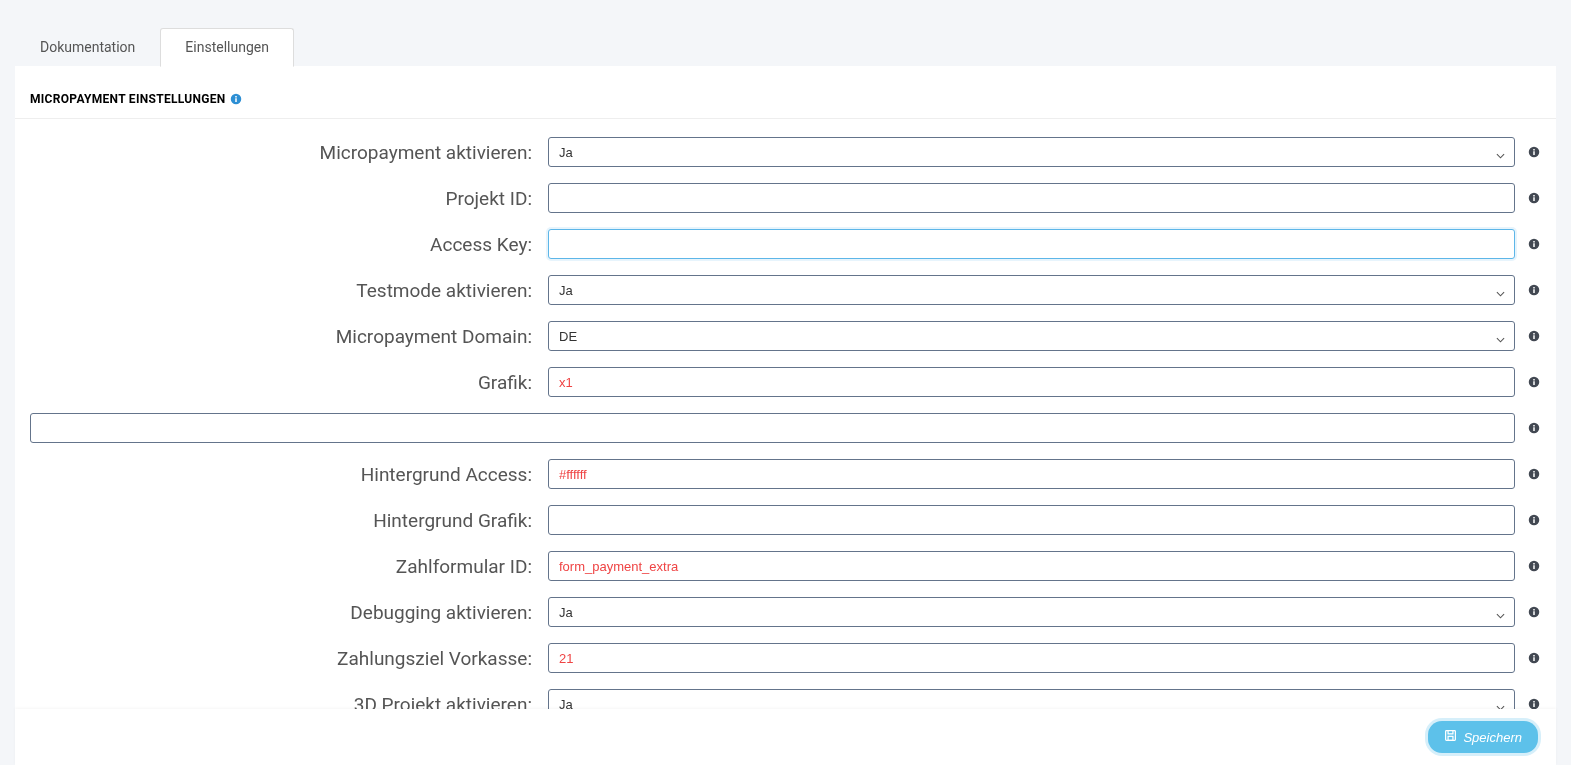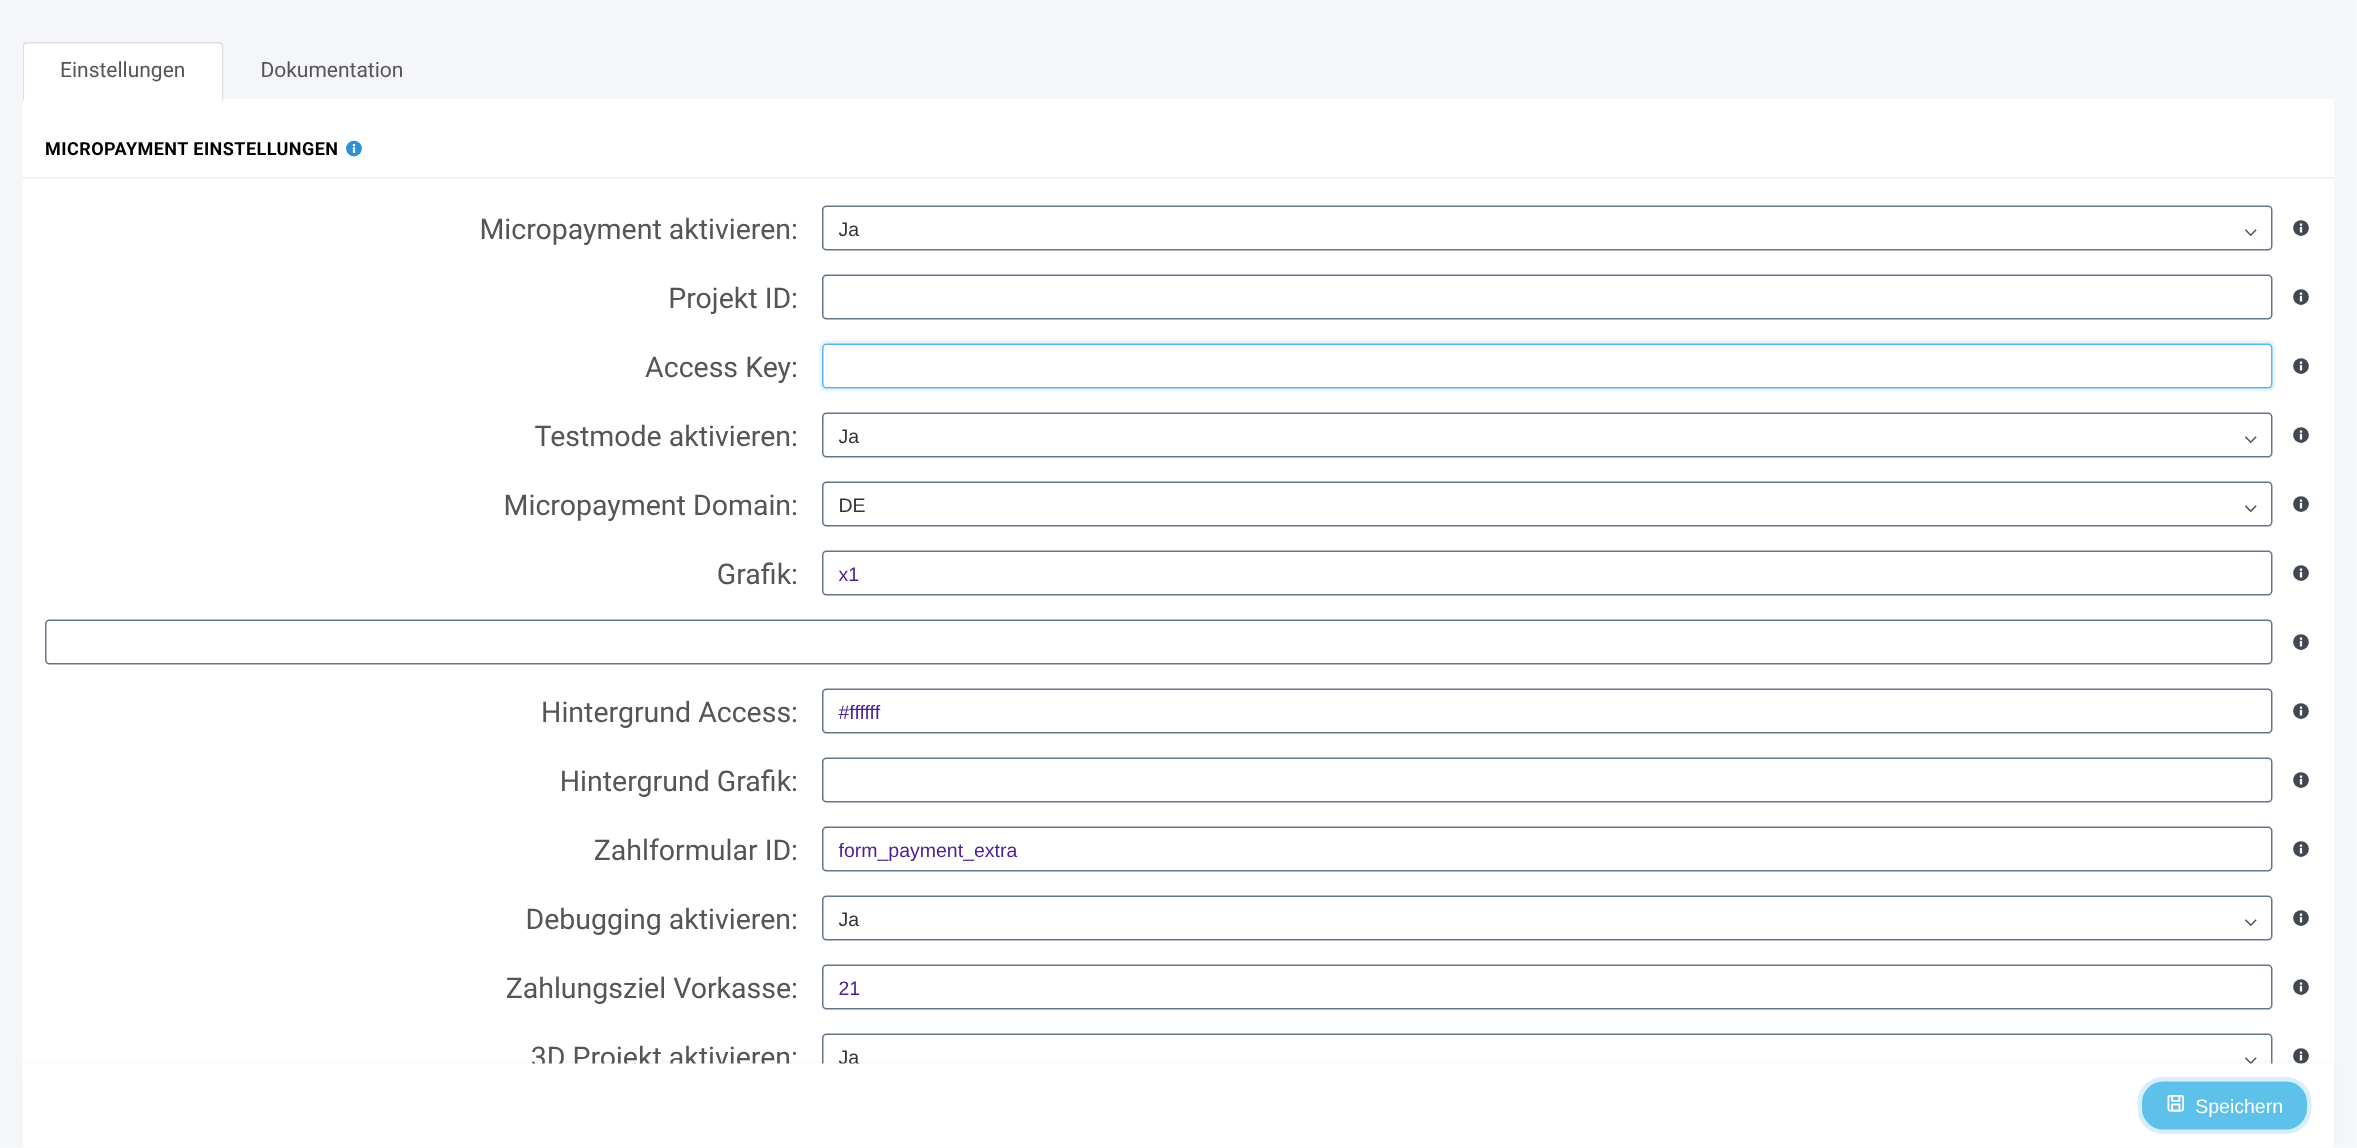--- a/index.html
+++ b/index.html
@@ -82,21 +82,21 @@
     align-items: center;
   }
   .form-control {
     flex: 1;
     height: 30px;
     padding: 4px 10px;
     font-size: 13px;
     border: 1px solid #64748b;
     border-radius: 3px;
     background: #fff;
-    color: #4c1d95;
+    color: #ef4444;
   }
   .form-control.focused {
     border-color: #5db6e8;
     box-shadow: 0 0 0 2px rgba(93,182,232,0.15);
     outline: none;
   }
   .select-wrap {
     flex: 1;
     position: relative;
     text-decoration: underline;
@@ -151,33 +151,34 @@
     border: none;
     color: #fff;
     padding: 8px 16px;
     border-radius: 14px;
     font-size: 13px;
     cursor: pointer;
     display: inline-flex;
     align-items: center;
     gap: 6px;
     box-shadow: 0 0 0 3px rgba(93,193,234,0.25);
+    font-style: italic;
   }
   .btn-save svg { width: 13px; height: 13px; }
 </style>
 </head>
 <body>
 
 <div class="container">
   <div class="tabs">
+    <div class="tab">
+      <span>Dokumentation</span>
+    </div>
     <div class="tab active">
       <span>Einstellungen</span>
-    </div>
-    <div class="tab">
-      <span>Dokumentation</span>
     </div>
   </div>
 
   <div class="panel">
     <div class="section-header">
       <span class="section-title">MICROPAYMENT EINSTELLUNGEN</span>
       <span class="info-icon">
         <svg viewBox="0 0 16 16" fill="#2d8fd4">
             <circle cx="8" cy="8" r="7"></circle>
             <rect x="7" y="7" width="2" height="5" fill="#fff"></rect>

